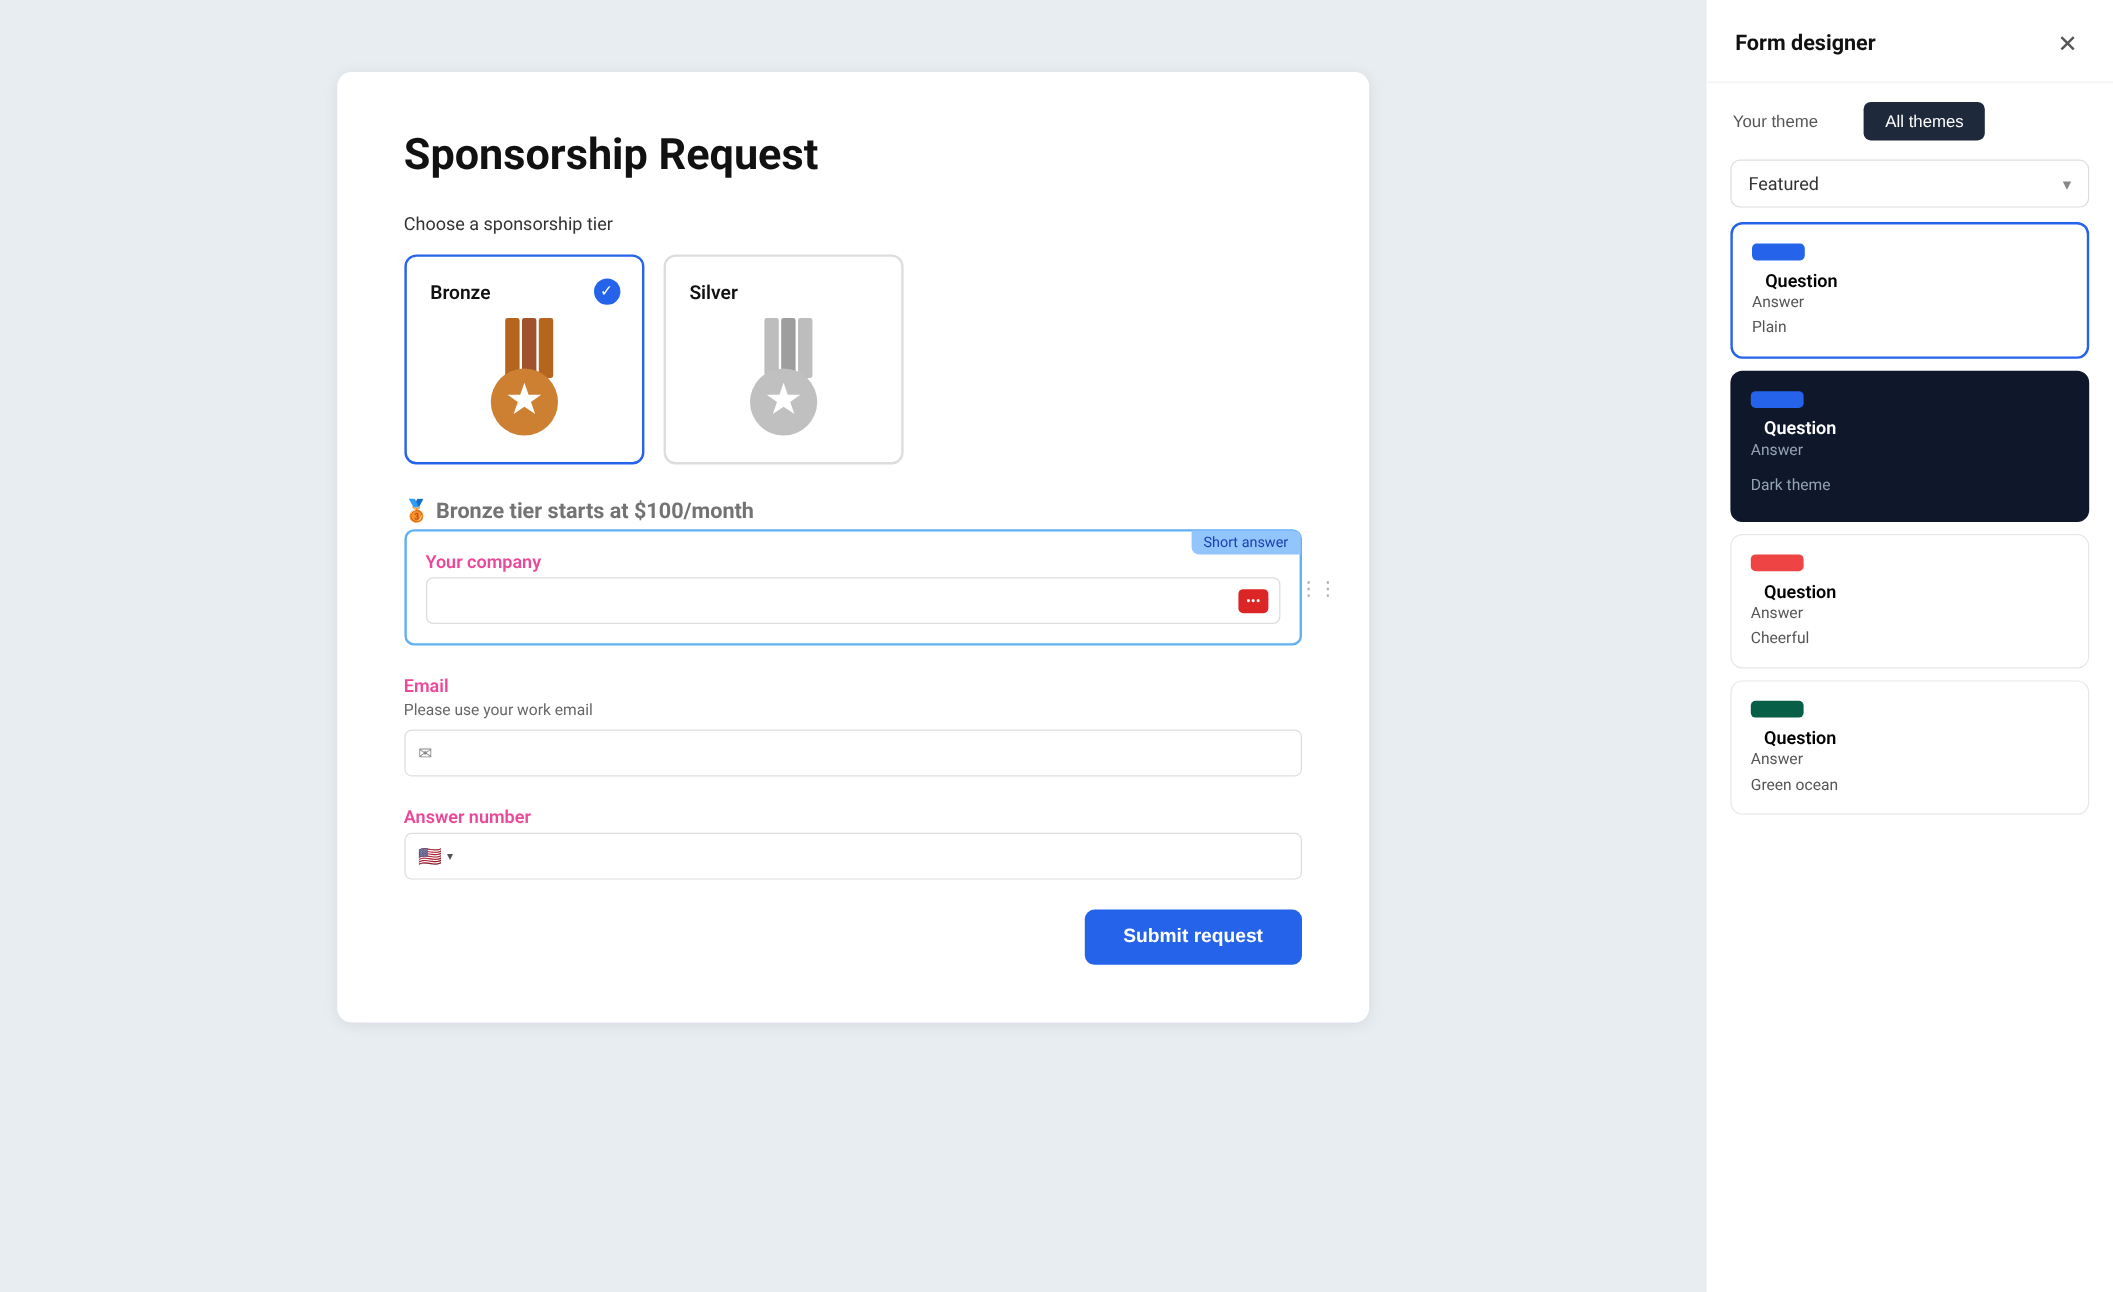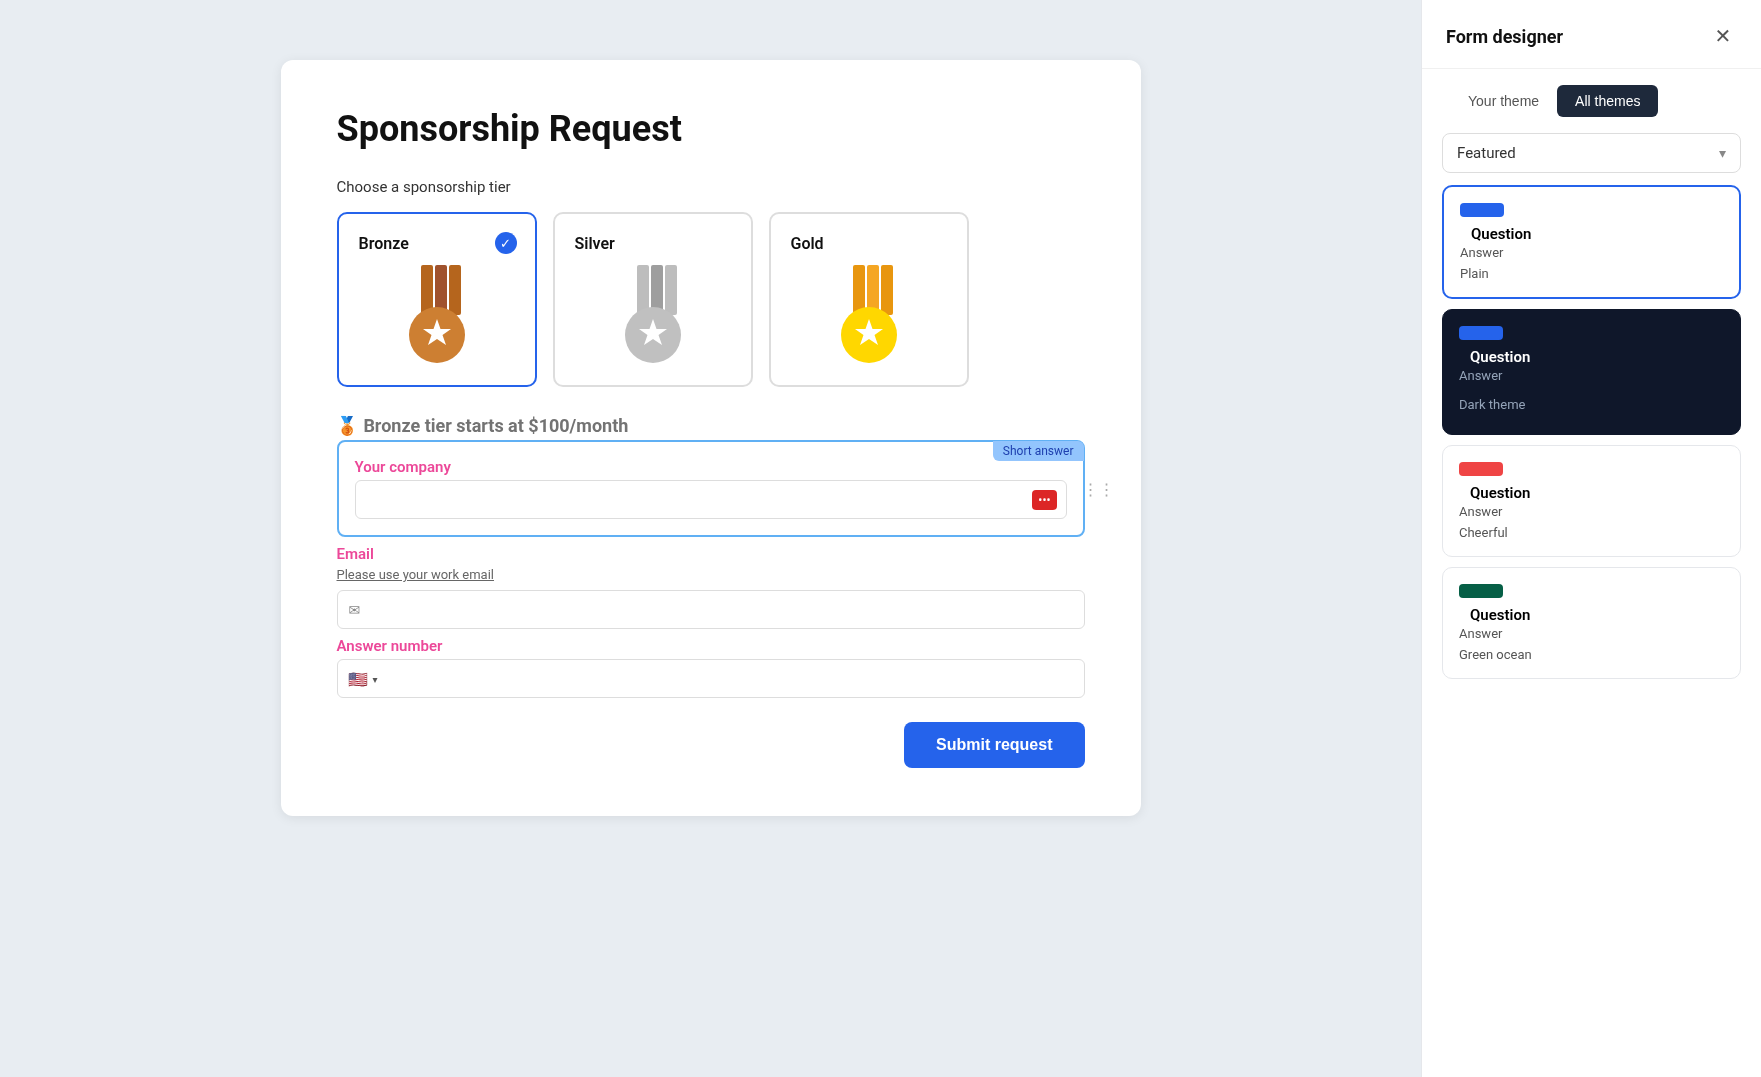--- a/index.html
+++ b/index.html
@@ -99,21 +99,21 @@
     
     .tier-info {
       font-size: 18px;
       font-weight: 700;
       color: #737373;
       margin-bottom: 4px;
     }
 
     
     .field-group {
-      margin-bottom: 8px;
+      margin-bottom: 25px;
       position: relative;
     }
 
     .field-group.highlighted {
       border: 2px solid #60b0f4;
       border-radius: 8px;
       padding: 16px;
       background: #fff;
     }
 
@@ -121,21 +121,20 @@
       font-size: 15px;
       font-weight: 600;
       color: #ec4899;
       margin-bottom: 4px;
     }
 
     .field-sublabel {
       font-size: 13px;
       color: #666;
       margin-bottom: 8px;
-      text-decoration: underline;
     }
 
     .short-answer-badge {
       position: absolute;
       top: -1px;
       right: -1px;
       background: #93c5fd;
       color: #1e40af;
       font-size: 12px;
       padding: 3px 10px;
@@ -297,22 +296,22 @@
       color: #555;
     }
 
     .tab-btn.active {
       background: #1e293b;
       color: #fff;
     }
 
     .sidebar-tabs-row {
       display: flex;
-      padding: 16px 28px;
-      gap: 0;
+      padding: 16px 4px;
+      gap: 20px;
     }
 
     .featured-dropdown {
       display: flex;
       align-items: center;
       justify-content: space-between;
       border: 1px solid #ddd;
       border-radius: 8px;
       padding: 10px 14px;
       margin: 0 20px 12px;
@@ -447,32 +446,20 @@
           <svg class="medal-svg medal-silver" width="80" height="100" viewBox="0 0 80 100">
             <rect class="ribbon-2" x="24" y="0" width="12" height="50" rx="2"></rect>
             <rect class="ribbon-1" x="38" y="0" width="12" height="50" rx="2"></rect>
             <rect class="ribbon-2" x="52" y="0" width="12" height="50" rx="2"></rect>
             <circle class="circle" cx="40" cy="70" r="28"></circle>
             <polygon class="star" points="40,54 43.5,64 54,64 45.5,70 49,80 40,74 31,80 34.5,70 26,64 36.5,64"></polygon>
           </svg>
         </div>
       </div>
 
-      <div class="tier-card">
-        <div class="tier-card-title">Gold</div>
-        <div class="medal-container">
-          <svg class="medal-svg medal-gold" width="80" height="100" viewBox="0 0 80 100">
-            <rect class="ribbon-2" x="24" y="0" width="12" height="50" rx="2"></rect>
-            <rect class="ribbon-1" x="38" y="0" width="12" height="50" rx="2"></rect>
-            <rect class="ribbon-2" x="52" y="0" width="12" height="50" rx="2"></rect>
-            <circle class="circle" cx="40" cy="70" r="28"></circle>
-            <polygon class="star" points="40,54 43.5,64 54,64 45.5,70 49,80 40,74 31,80 34.5,70 26,64 36.5,64"></polygon>
-          </svg>
-        </div>
-      </div>
 
     </div>
 
     <div class="tier-info">🥉 Bronze tier starts at $100/month</div>
 
     <div class="field-group highlighted">
       <div class="short-answer-badge">Short answer</div>
       <div class="field-label">Your company</div>
       <div class="input-wrapper">
         <input class="text-input" type="text" style="">

